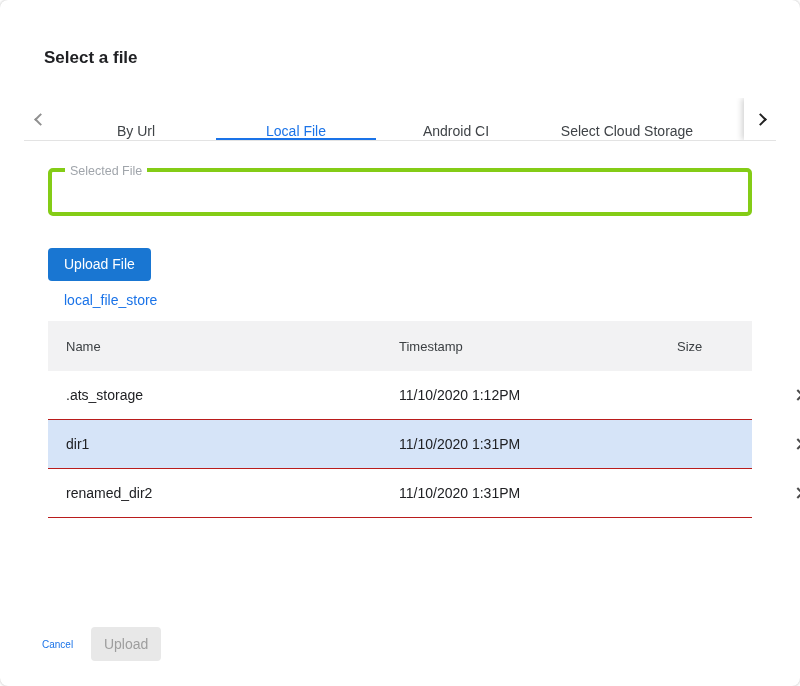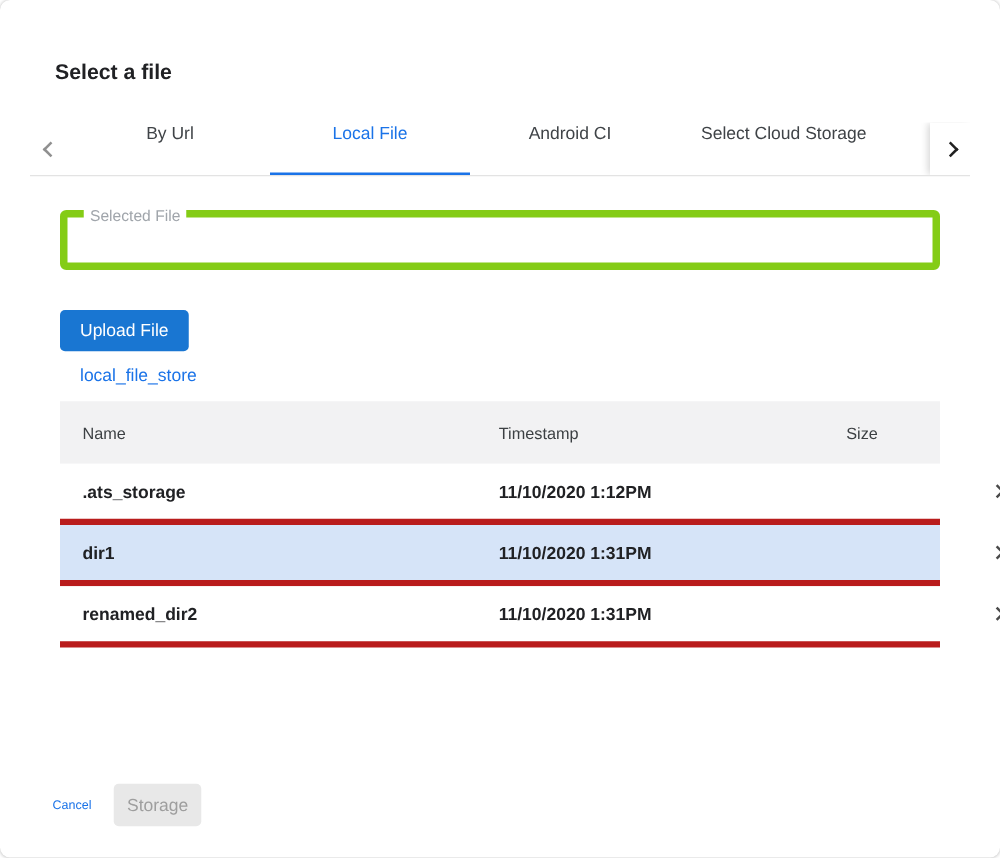--- a/index.html
+++ b/index.html
@@ -41,21 +41,21 @@
   .paginator.right { box-shadow: -2px 0 6px rgba(0,0,0,0.18); }
   .chev {
     display: inline-block;
     width: 9px; height: 9px;
     border-right: 2px solid #212121;
     border-top: 2px solid #212121;
   }
   .chev.left  { transform: rotate(225deg); border-color: #909090; }
   .chev.right { transform: rotate(45deg); }
   .tab {
-    display: flex; align-items: flex-start; justify-content: center;
+    display: flex; align-items: flex-end; justify-content: center;
     font-size: 14px;
     color: #3f4347;
     cursor: pointer;
     flex: 0 0 auto;
     padding-bottom: 1px;
   }
   .tab.w160 { width: 160px; }
   .tab.w182 { width: 182px; }
   .tab.active {
     color: #1a73e8;
@@ -63,21 +63,21 @@
   }
   .tab-spacer { flex: 1 1 auto; }
 
   
   .content { margin: 0 48px; }
 
   .field {
     position: relative;
     margin-top: 27px;
     height: 48px;
-    border: 6px solid #84cc16;
+    border: 4px solid #84cc16;
     border-radius: 5px;
   }
   .field-label {
     position: absolute;
     top: -8px; left: 13px;
     padding: 0 5px;
     background: #fff;
     font-size: 12.5px;
     color: #a0a5ab;
   }
@@ -125,26 +125,25 @@
     gap: 36px;
   }
   .thead {
     height: 50px;
     background: #f2f2f3;
     font-size: 13px;
     color: #3c4043;
   }
   .trow {
     height: 49px;
-    border-bottom: 5px solid #b91c1c;
+    border-bottom: 1px solid #b91c1c;
     font-size: 14px;
     color: #202124;
     cursor: pointer;
     background: #fff;
-    font-weight: bold;
   }
   .trow.selected { background: #d6e4f8; }
   .row-chev-cell { display: flex; align-items: center; }
   .row-chev {
     display: inline-block;
     width: 8px; height: 8px;
     border-right: 2px solid #4a4a4a;
     border-top: 2px solid #4a4a4a;
     transform: rotate(45deg);
   }
@@ -246,16 +245,16 @@
         <div></div>
         <div class="row-chev-cell">
             <span class="row-chev"></span>
           </div>
       </div>
     </div>
   </div>
 
   <div class="footer">
     <button class="cancel-btn">Cancel</button>
-    <button class="select-btn" disabled="">Storage</button>
+    <button class="select-btn" disabled="">Upload</button>
   </div>
 
 </div>
 
 </body></html>

